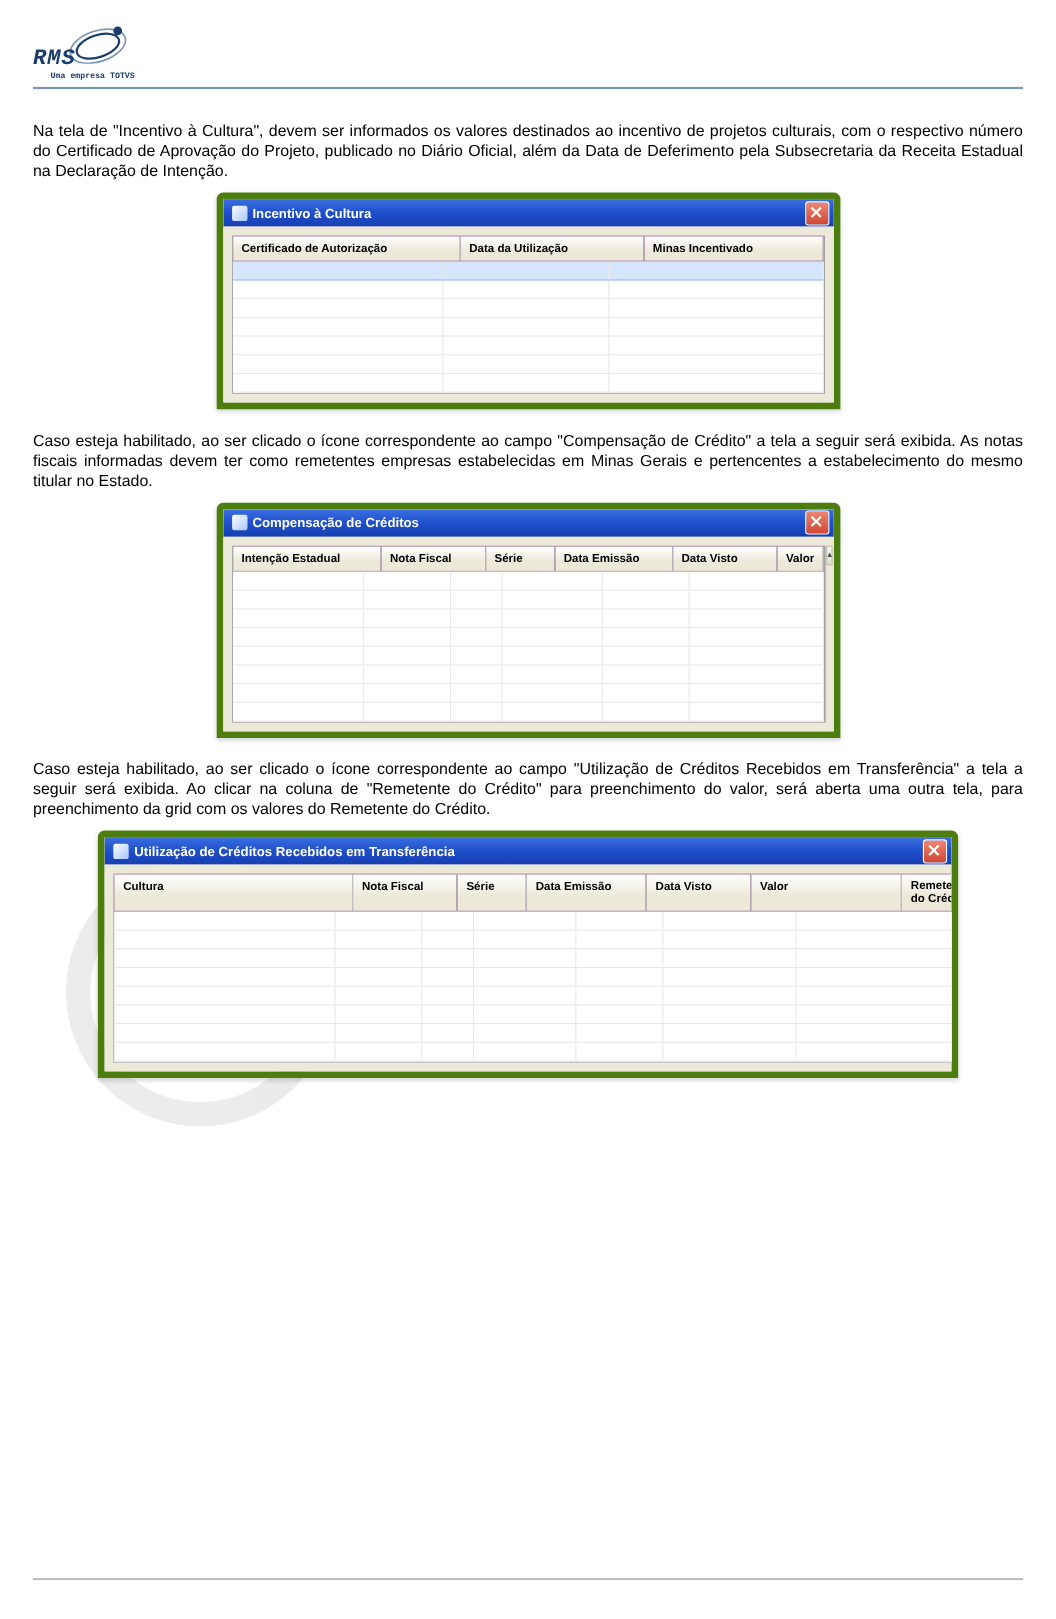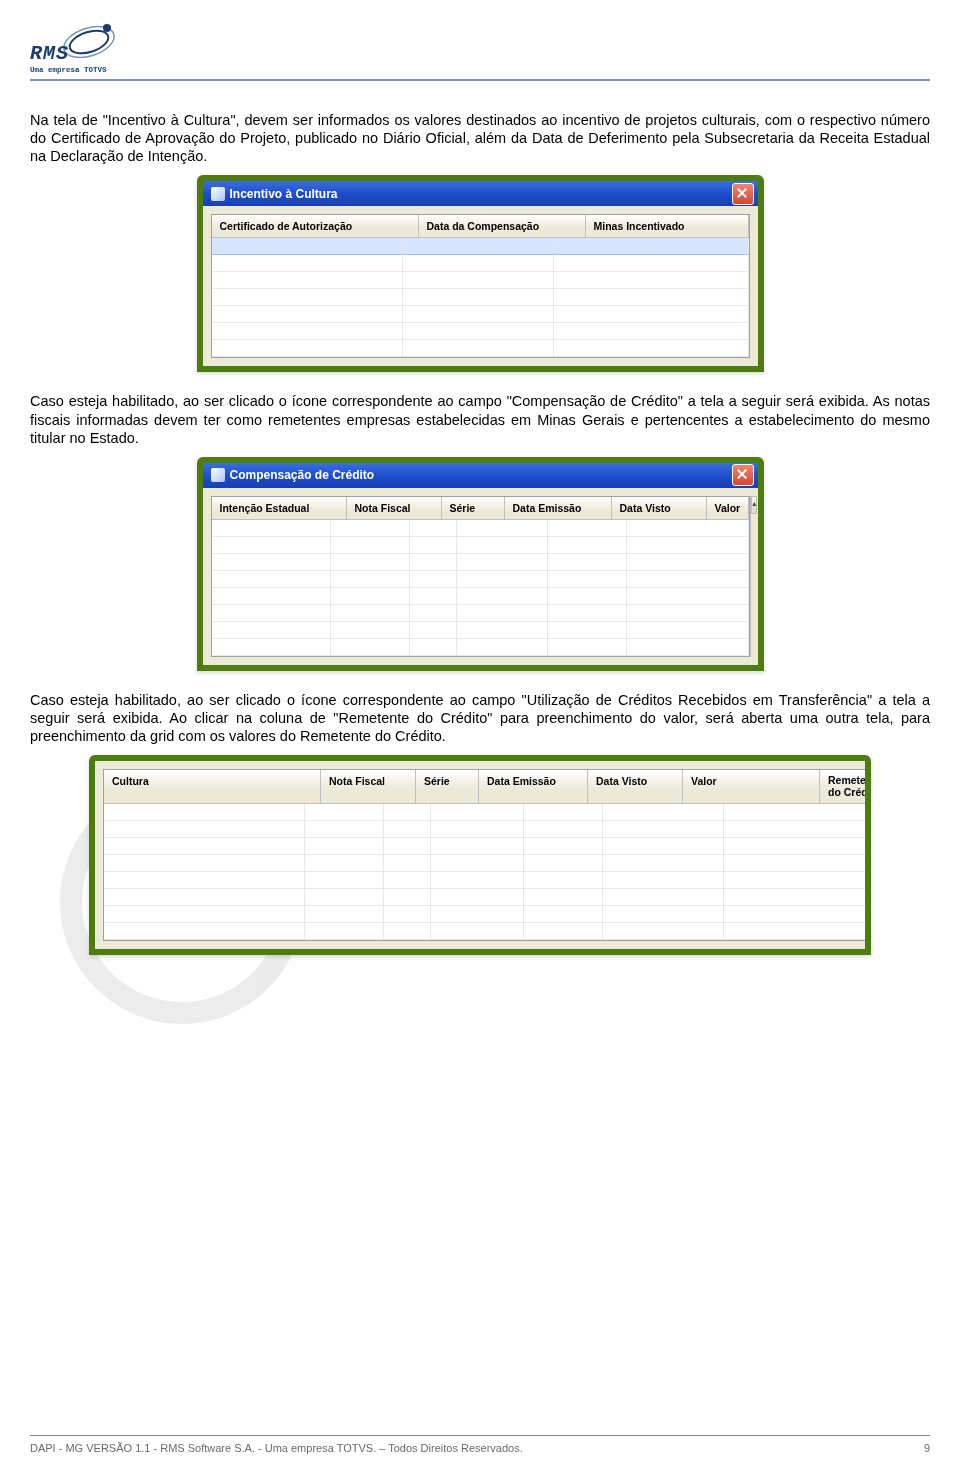--- a/index.html
+++ b/index.html
@@ -40,21 +40,21 @@
     top: 22px;
     left: 0;
     letter-spacing: 1px;
   }
   .logo-sub {
     font-size: 7.5px;
     color: #1a3d6d;
     font-weight: bold;
     position: absolute;
     top: 46px;
-    left: 0;
+    left: 16px;
     white-space: nowrap;
   }
   .logo-divider {
     height: 2px;
     background: #7a95b5;
     width: 100%;
     margin-top: 4px;
   }
   .body-text {
     font-size: 14.5px;
@@ -240,21 +240,21 @@
         <div class="titlebar-left">
           <span class="titlebar-icon"></span>
           <span>Incentivo à Cultura</span>
         </div>
         <div class="close-btn"></div>
       </div>
       <div class="window-body">
         <div class="grid-container">
           <div class="grid-header">
             <div class="cell" style="width:190px">Certificado de Autorização</div>
-            <div class="cell" style="width:150px">Data da Compensação</div>
+            <div class="cell" style="width:150px">Data da Utilização</div>
             <div class="cell" style="flex:1">Minas Incentivado</div>
           </div>
           <div class="grid-rows">
             <div class="row row-selected">
               <div class="cell" style="width:190px"></div>
                 <div class="cell" style="width:150px"></div>
                 <div class="cell" style="flex:1"></div>
             </div>
             <div class="row">
                 <div class="cell" style="width:190px"></div>
@@ -290,21 +290,21 @@
         </div>
       </div>
     </div>
 
     <p class="body-text">Caso esteja habilitado, ao ser clicado o ícone correspondente ao campo "Compensação de Crédito" a tela a seguir será exibida. As notas fiscais informadas devem ter como remetentes empresas estabelecidas em Minas Gerais e pertencentes a estabelecimento do mesmo titular no Estado.</p>
 
     <div class="window win2">
       <div class="titlebar">
         <div class="titlebar-left">
           <span class="titlebar-icon"></span>
-          <span>Compensação de Crédito</span>
+          <span>Compensação de Créditos</span>
         </div>
         <div class="close-btn"></div>
       </div>
       <div class="window-body">
         <div style="display:flex">
           <div class="grid-container" style="flex:1">
             <div class="grid-header">
               <div class="cell" style="width:118px">Intenção Estadual</div>
               <div class="cell" style="width:78px">Nota Fiscal</div>
               <div class="cell" style="width:46px">Série</div>
@@ -382,20 +382,27 @@
           <div class="scroll-col">
             <div class="scroll-arrow">▴</div>
           </div>
         </div>
       </div>
     </div>
 
     <p class="body-text">Caso esteja habilitado, ao ser clicado o ícone correspondente ao campo "Utilização de Créditos Recebidos em Transferência" a tela a seguir será exibida. Ao clicar na coluna de "Remetente do Crédito" para preenchimento do valor, será aberta uma outra tela, para preenchimento da grid com os valores do Remetente do Crédito.</p>
 
     <div class="window win3">
+      <div class="titlebar">
+        <div class="titlebar-left">
+          <span class="titlebar-icon"></span>
+          <span>Utilização de Créditos Recebidos em Transferência</span>
+        </div>
+        <div class="close-btn"></div>
+      </div>
       <div class="window-body">
         <div style="display:flex">
           <div class="grid-container" style="flex:1">
             <div class="grid-header">
               <div class="cell" style="width:200px">Cultura</div>
               <div class="cell" style="width:78px">Nota Fiscal</div>
               <div class="cell" style="width:46px">Série</div>
               <div class="cell" style="width:92px">Data Emissão</div>
               <div class="cell" style="width:78px">Data Visto</div>
               <div class="cell" style="width:120px">Valor</div>
@@ -477,18 +484,14 @@
             </div>
           </div>
 
         </div>
       </div>
     </div>
 
   </div>
 
   <div class="footer-line"></div>
-  <div class="footer">
-    <span>DAPI - MG VERSÃO 1.1 - RMS Software S.A.  - Uma empresa TOTVS. – Todos Direitos Reservados.</span>
-    <span>9</span>
-  </div>
 
 </div>
 
 </body></html>

